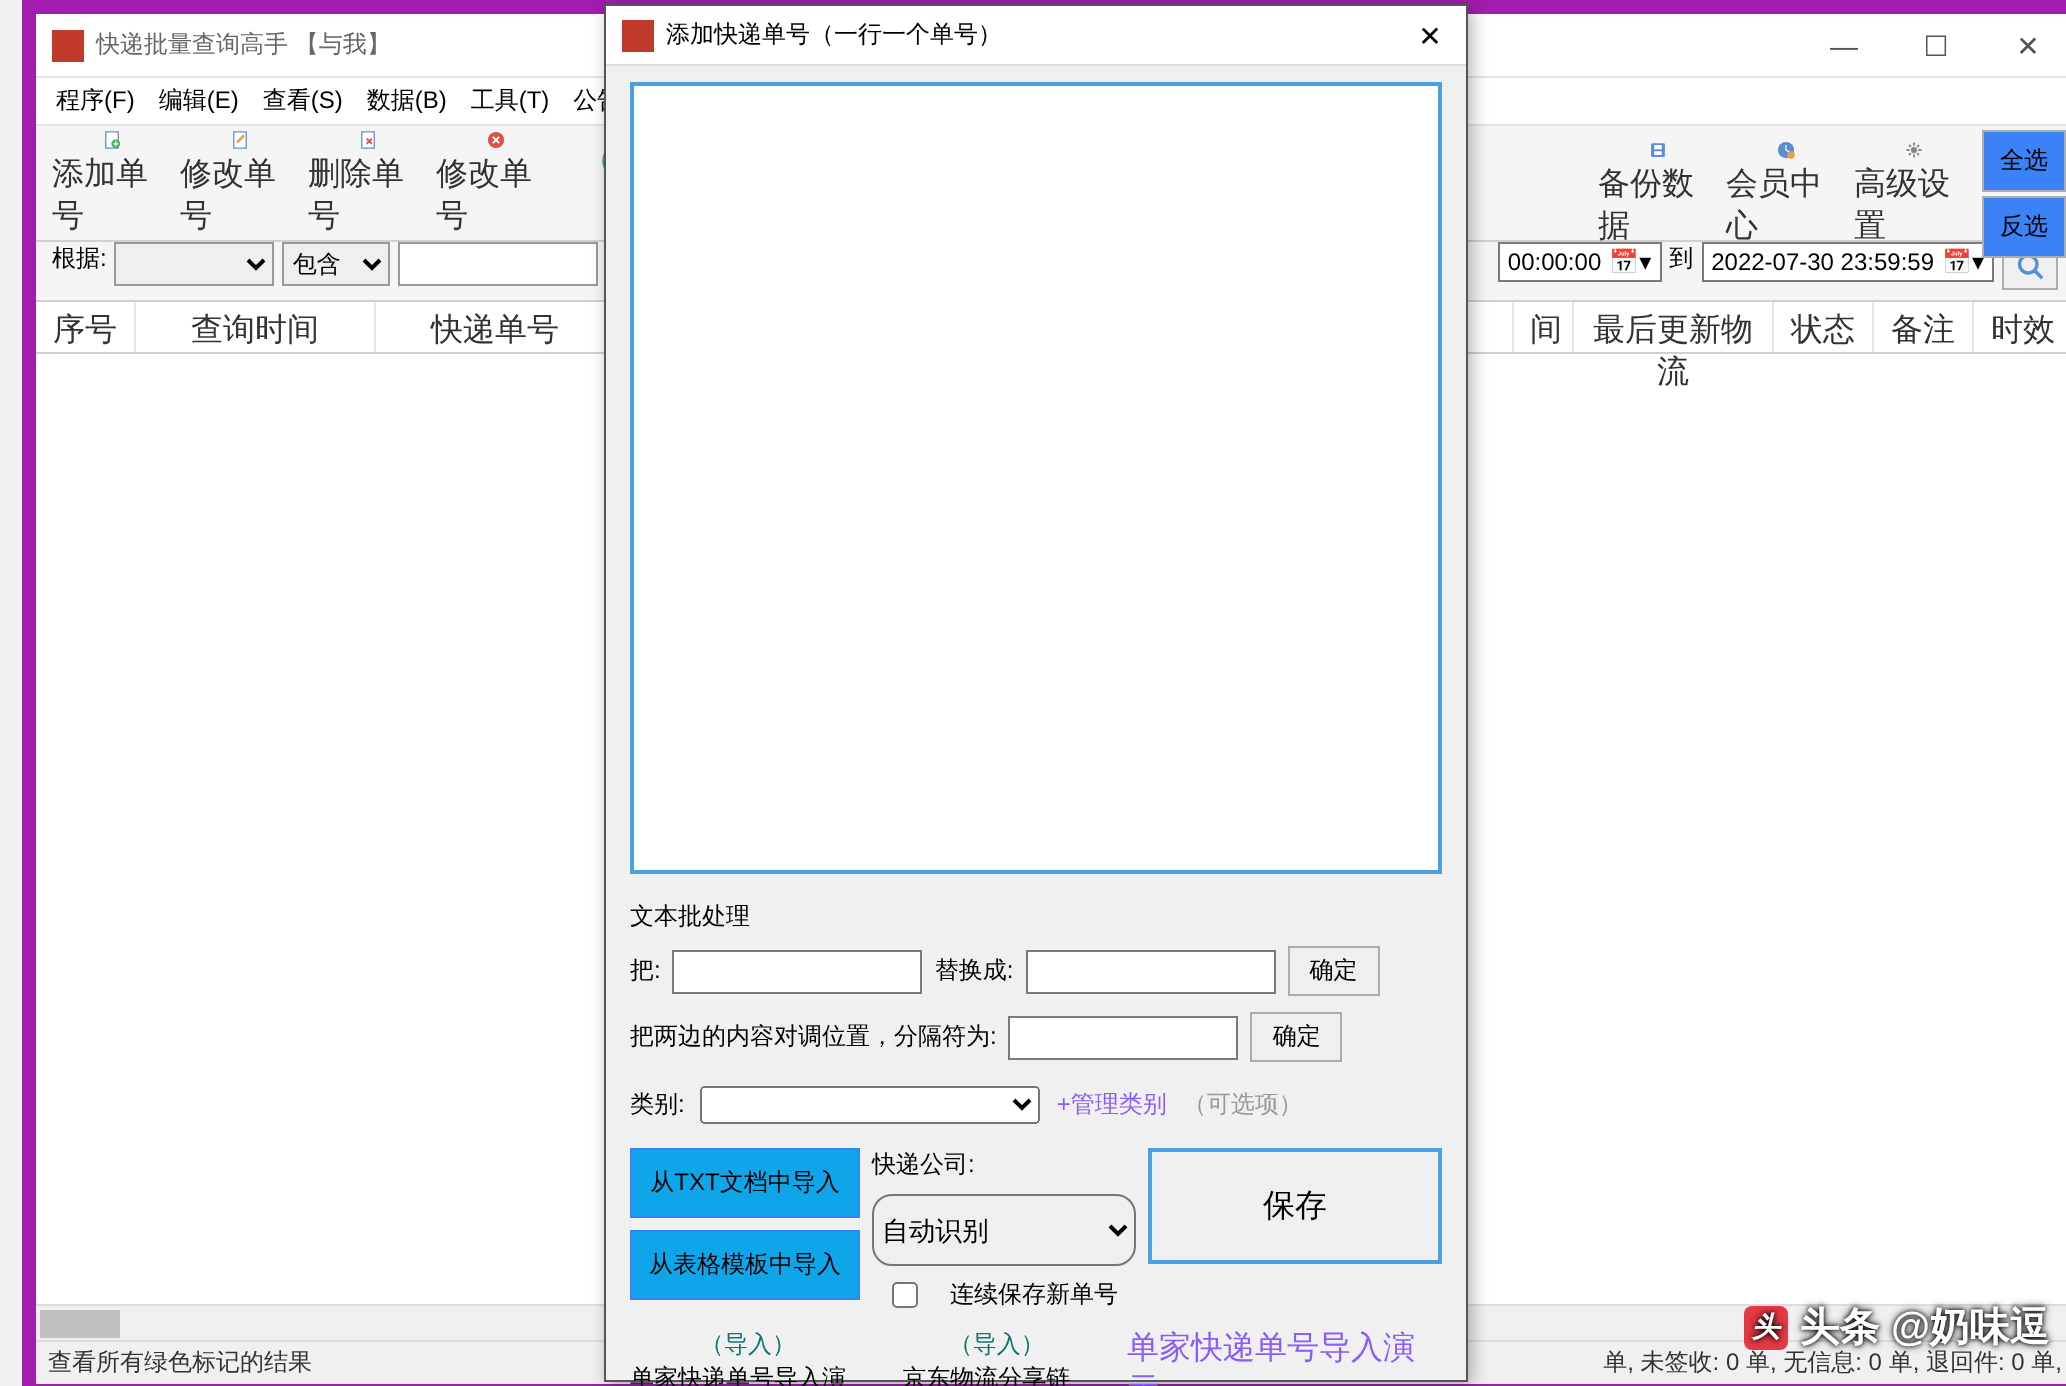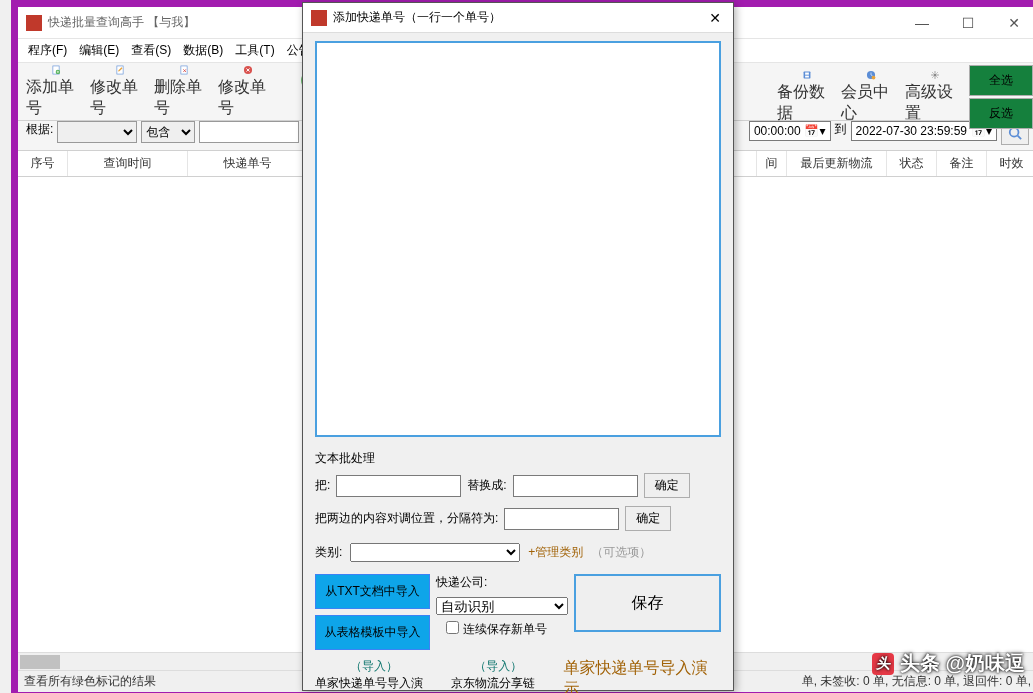--- a/index.html
+++ b/index.html
@@ -15,56 +15,56 @@
     
     .menubar { height: 24px; display: flex; align-items: center; padding: 0 6px; border-bottom: 1px solid #e5e5e5; gap: 4px; }
     .menubar .menu-item { padding: 2px 4px; font-size: 12px; }
     
     .toolbar { height: 58px; display: flex; align-items: center; padding: 2px 8px; border-bottom: 1px solid #d0d0d0; gap: 4px; background: #f5f5f5; position: relative; }
     .tool-btn { width: 60px; height: 54px; display: flex; flex-direction: column; align-items: center; justify-content: center; gap: 2px; }
     .tool-btn .icon { width: 32px; height: 32px; }
     .tool-btn .label { font-size: 16px; color: #333; }
     .toolbar-right { position: absolute; right: 4px; top: 2px; display: flex; align-items: center; gap: 4px; }
     .select-btn { display: flex; flex-direction: column; gap: 2px; }
-    .select-btn button { font-size: 12px; padding: 6px 19px; background: #15803d; border: 1px solid #adadad; }
+    .select-btn button { font-size: 12px; padding: 6px 8px; background: #3b82f6; border: 1px solid #adadad; }
     
     .filterbar { height: 30px; display: flex; align-items: flex-start; padding: 0 8px; gap: 4px; background: #f5f5f5; border-bottom: 1px solid #d0d0d0; }
     .filterbar select, .filterbar input { height: 22px; font-size: 12px; border: 1px solid #999; }
     .filterbar .date-input { background: #fff; border: 1px solid #7a7a7a; padding: 2px 4px; display: flex; align-items: center; gap: 4px; }
     .search-btn { width: 28px; height: 24px; background: #efefef; border: 1px solid #adadad; display: flex; align-items: center; justify-content: center; }
     
     .grid-header { height: 26px; display: flex; border-bottom: 1px solid #d0d0d0; background: #fff; }
-    .grid-header .col { border-right: 1px solid #e5e5e5; padding: 4px 8px; font-size: 12px; color: #333; text-align: center; }
+    .grid-header .col { border-right: 1px solid #e5e5e5; padding: 4px 8px; font-size: 16px; color: #333; text-align: center; }
     .grid-body { height: 475px; background: #fff; }
     
     .hscroll { height: 18px; background: #f0f0f0; border-top: 1px solid #ddd; display: flex; align-items: center; }
     .hscroll .thumb { width: 40px; height: 14px; background: #c1c1c1; margin-left: 2px; }
     
     .statusbar { height: 22px; display: flex; align-items: center; padding: 0 6px; font-size: 12px; color: #333; background: #f0f0f0; border-top: 1px solid #ddd; justify-content: space-between; }
     
     
     .dialog { position: absolute; left: 302px; top: 2px; width: 432px; height: 689px; background: #f0f0f0; border: 1px solid #555; box-shadow: 2px 2px 8px rgba(0,0,0,0.3); }
     .dialog-titlebar { height: 30px; background: #fff; display: flex; align-items: center; padding: 0 8px; border-bottom: 1px solid #ddd; position: relative; }
     .dialog-titlebar .app-icon { width: 16px; height: 16px; background: #c0392b; margin-right: 6px; }
     .dialog-close { position: absolute; right: 8px; top: 6px; width: 20px; height: 18px; display: flex; align-items: center; justify-content: center; font-size: 14px; }
     .dialog-body { padding: 8px 12px; }
     .textarea { width: 100%; height: 396px; background: #fff; border: 2px solid #4aa0e0; resize: none; }
     .section-label { margin: 10px 0 6px 0; font-size: 12px; }
     .dlg-row { display: flex; align-items: center; gap: 6px; margin-bottom: 8px; }
     .dlg-row input[type=text], .dlg-row select { border: 1px solid #7a7a7a; height: 22px; font-size: 12px; background: #fff; }
     .dlg-btn { padding: 3px 10px; background: #efefef; border: 1px solid #adadad; font-size: 12px; }
     .category-row { display: flex; align-items: center; gap: 8px; margin: 12px 0; }
     .optional { color: #999; }
-    .link-blue { color: #a16207; }
+    .link-blue { color: #8b5cf6; }
     .bottom-grid { display: flex; gap: 6px; }
     .bottom-left { display: flex; flex-direction: column; gap: 6px; width: 115px; }
     .bottom-left button { padding: 8px 4px; background: #0ea5e9; border: 1px solid #3b82f6; font-size: 12px; }
     .bottom-mid { display: flex; flex-direction: column; gap: 6px; width: 132px; }
-    .bottom-mid select { height: 18px; }
-    .checkbox-row { display: flex; align-items: flex-start; gap: 4px; font-size: 12px; padding-left: 10px; }
+    .bottom-mid select { height: 36px; border-radius: 10px; }
+    .checkbox-row { display: flex; align-items: center; gap: 16px; font-size: 12px; padding-left: 10px; }
     .save-btn { flex: 1; min-width: 140px; height: 58px; background: #efefef; border: 2px solid #4aa0e0; font-size: 16px; display: flex; align-items: center; justify-content: center; }
     .import-links { display: flex; gap: 18px; margin-top: 8px; }
     .import-links .col { display: flex; flex-direction: column; align-items: center; font-size: 12px; }
     .import-links .col .small { color: #0f766e; }
     .demo-links { display: flex; flex-direction: column; font-size: 16px; }
     
     .watermark { position: absolute; right: 8px; bottom: 16px; font-size: 20px; font-weight: bold; color: #fff; text-shadow: 0 0 4px rgba(0,0,0,0.9), 0 0 2px #000; display: flex; align-items: center; gap: 6px; }
     .watermark .logo { width: 22px; height: 22px; background: #e63946; border-radius: 4px; display: flex; align-items: center; justify-content: center; color: #fff; font-size: 14px; font-style: italic; }
   </style>
 </head>

